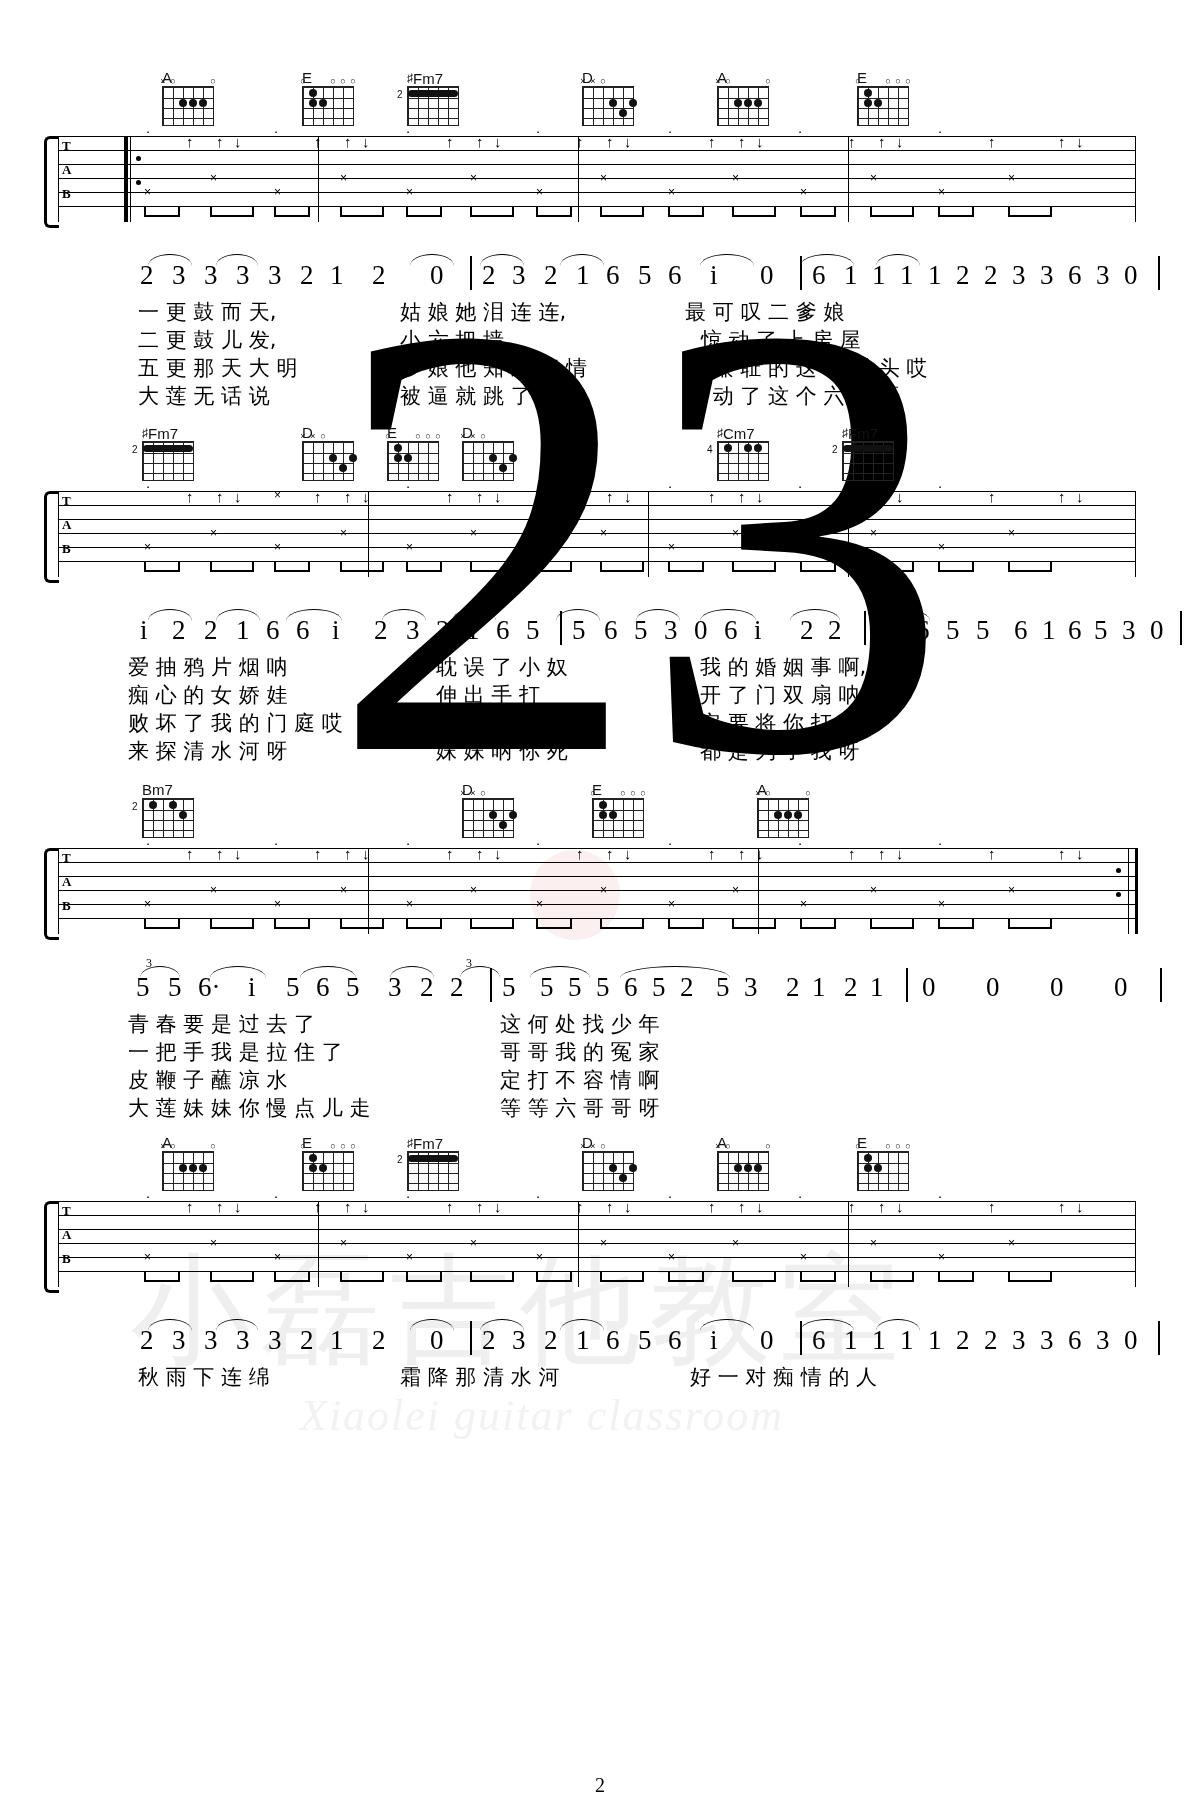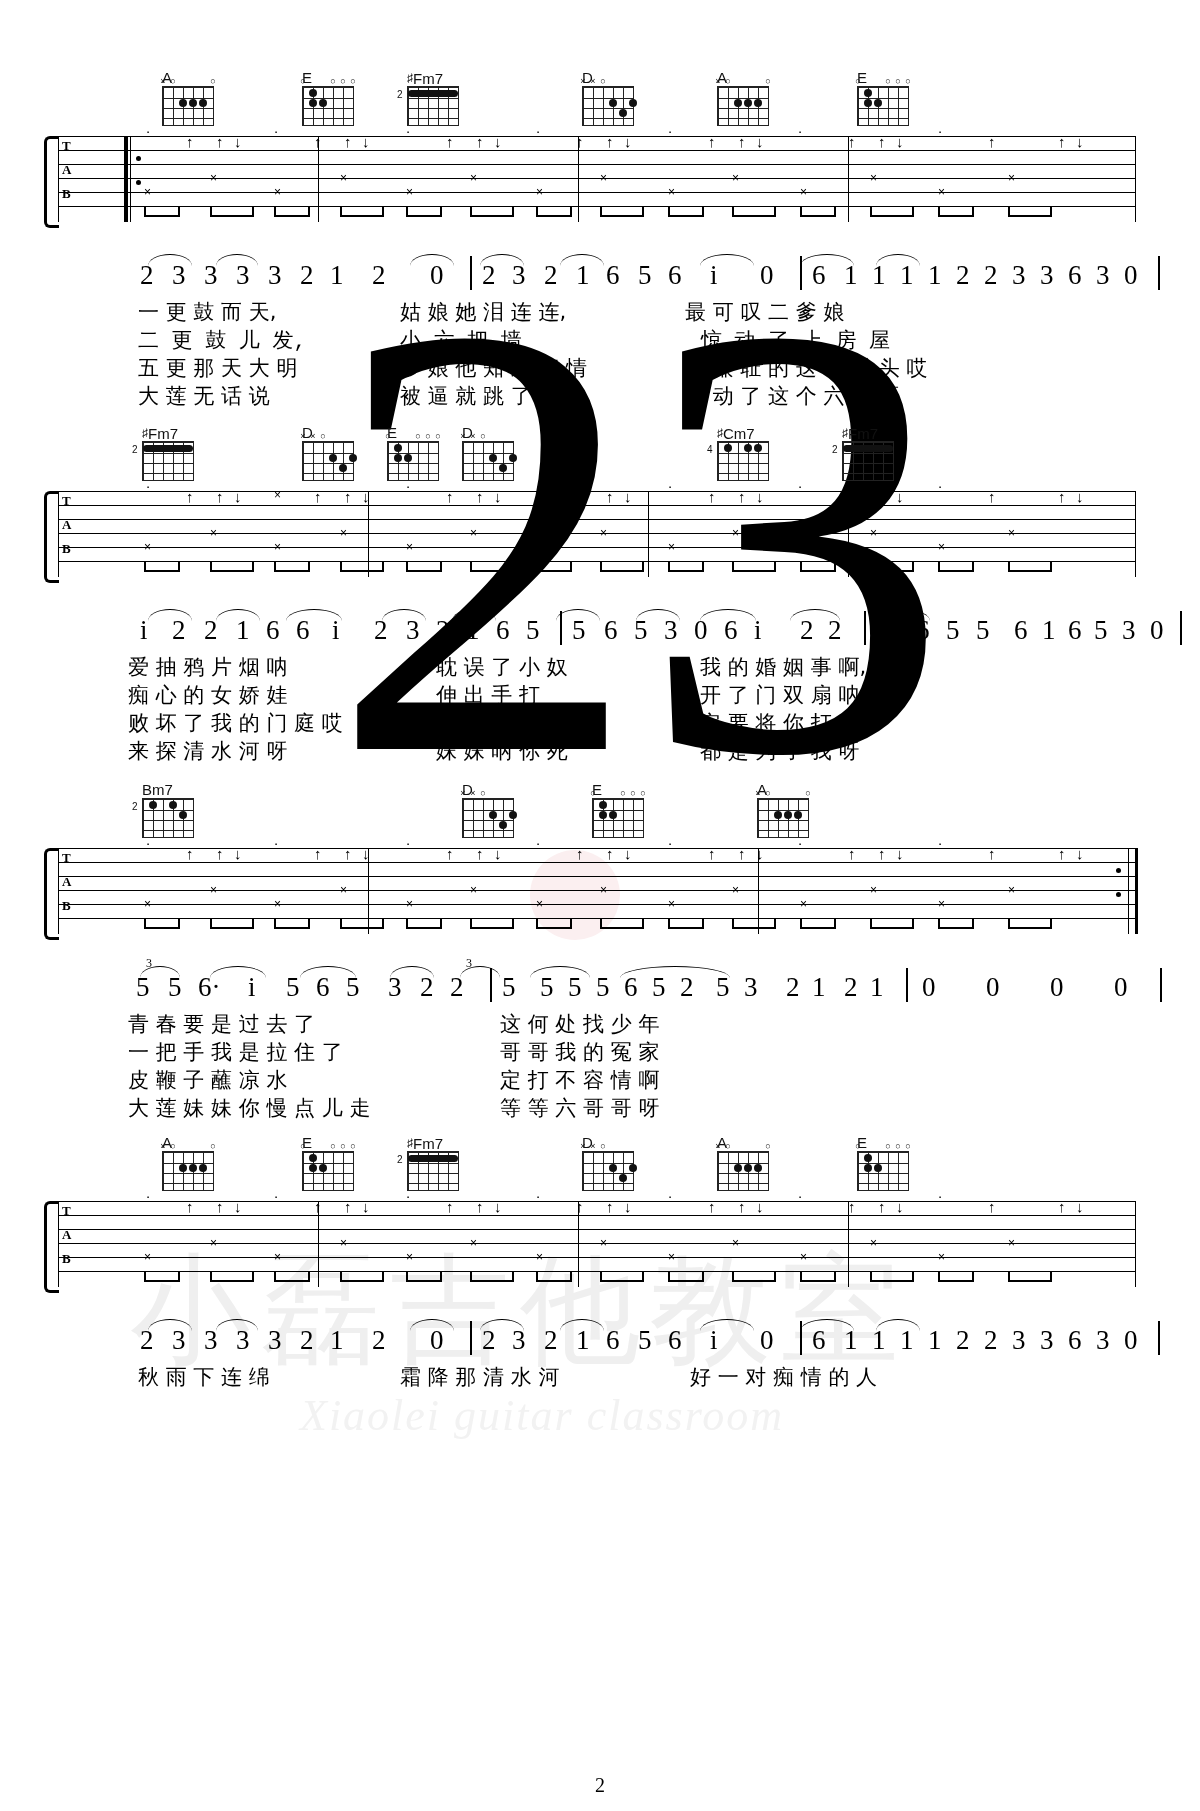--- a/index.html
+++ b/index.html
@@ -428,21 +428,21 @@
         <div class="num" style="left:1068px;">6</div>
         <div class="num" style="left:1096px;">3</div>
         <div class="num" style="left:1124px;">0</div>
         <div class="vbar" style="left:1158px; top:-4px; height:34px;"></div>
       </div>
       <div class="lyricline" style="top:38px;">
         <span class="ly" style="left:138px;">一 更 鼓 而 天,</span>
         <span class="ly" style="left:400px;">姑 娘 她 泪 连 连,</span>
         <span class="ly" style="left:685px;">最 可 叹 二 爹 娘</span>
       </div>
-      <div class="lyricline" style="top:66px;font-family:Liberation Mono, monospace;">
+      <div class="lyricline" style="top:66px;">
         <span class="ly" style="left:138px;">二 更 鼓 儿 发,</span>
         <span class="ly" style="left:400px;">小 六 把 墙</span>
         <span class="ly" style="left:701px;">惊 动 了 上 房 屋</span>
       </div>
       <div class="lyricline" style="top:94px;">
         <span class="ly" style="left:138px;">五 更 那 天 大 明</span>
         <span class="ly" style="left:400px;">爹 娘 他 知 道 细 情</span>
         <span class="ly" style="left:685px;">无 廉 耻 的 这 个 丫 头 哎</span>
       </div>
       <div class="lyricline" style="top:122px;">

